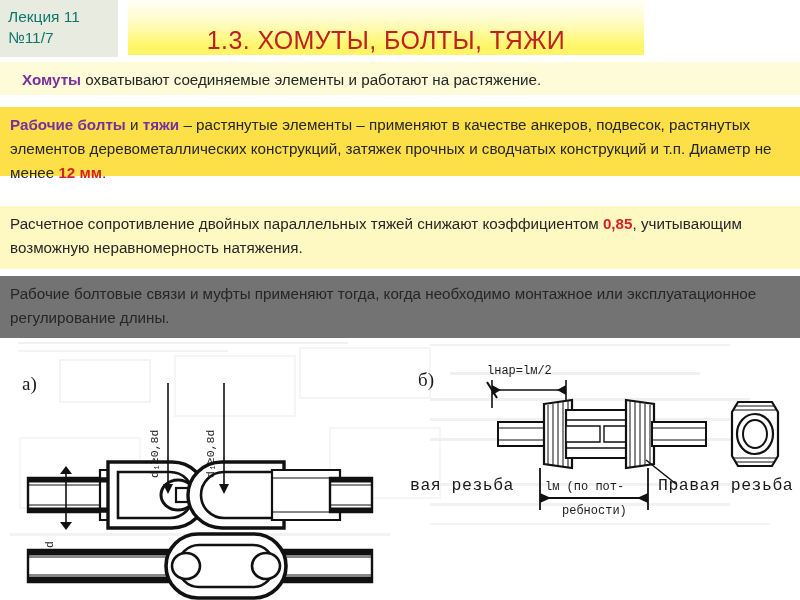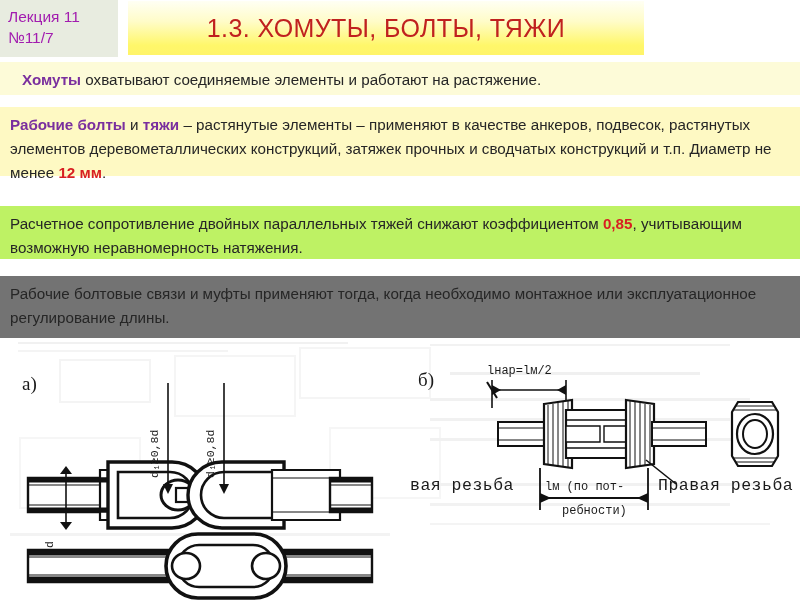--- a/index.html
+++ b/index.html
@@ -24,38 +24,38 @@
     width: 800px;
     height: 57px;
   }
   .lecture-box {
     position: absolute;
     left: 0;
     top: 0;
     width: 118px;
     height: 57px;
     background: #e8ece0;
-    color: #a21caf;
+    color: #0f766e;
     font-size: 15.5px;
     line-height: 21px;
     padding: 6px 0 16px 8px;
     box-sizing: border-box;
     font-weight: 400;
   }
   .lecture-box .ln { display: block; white-space: nowrap; }
 
   .title-box {
     position: absolute;
     left: 128px;
     top: 1px;
     width: 516px;
     height: 54px;
     background: linear-gradient(to bottom, #fffff4 0%, #fffcc8 38%, #fff76a 82%, #fff469 100%);
     display: flex;
-    align-items: center;
+    align-items: flex-end;
     justify-content: center;
   }
   .title-text {
     color: #c0211f;
     font-size: 25px;
     font-weight: 400;
     letter-spacing: 0.4px;
     white-space: nowrap;
   }
 
@@ -74,26 +74,26 @@
 
   #block-1 {
     top: 62px;
     height: 33px;
     background: #fdfbd8;
     padding-left: 22px;
   }
   #block-2 {
     top: 107px;
     height: 69px;
-    background: #fef9c3;
+    background: #fde047;
   }
   #block-3 {
     top: 206px;
-    height: 53px;
-    background: #bef264;
+    height: 63px;
+    background: #fef9c3;
   }
   #block-4 {
     top: 276px;
     height: 62px;
     background: #737373;
   }
 
   .kw-purple { color: #7a2f9e; font-weight: bold; }
   .kw-red    { color: #d81f22; font-weight: bold; }
 

